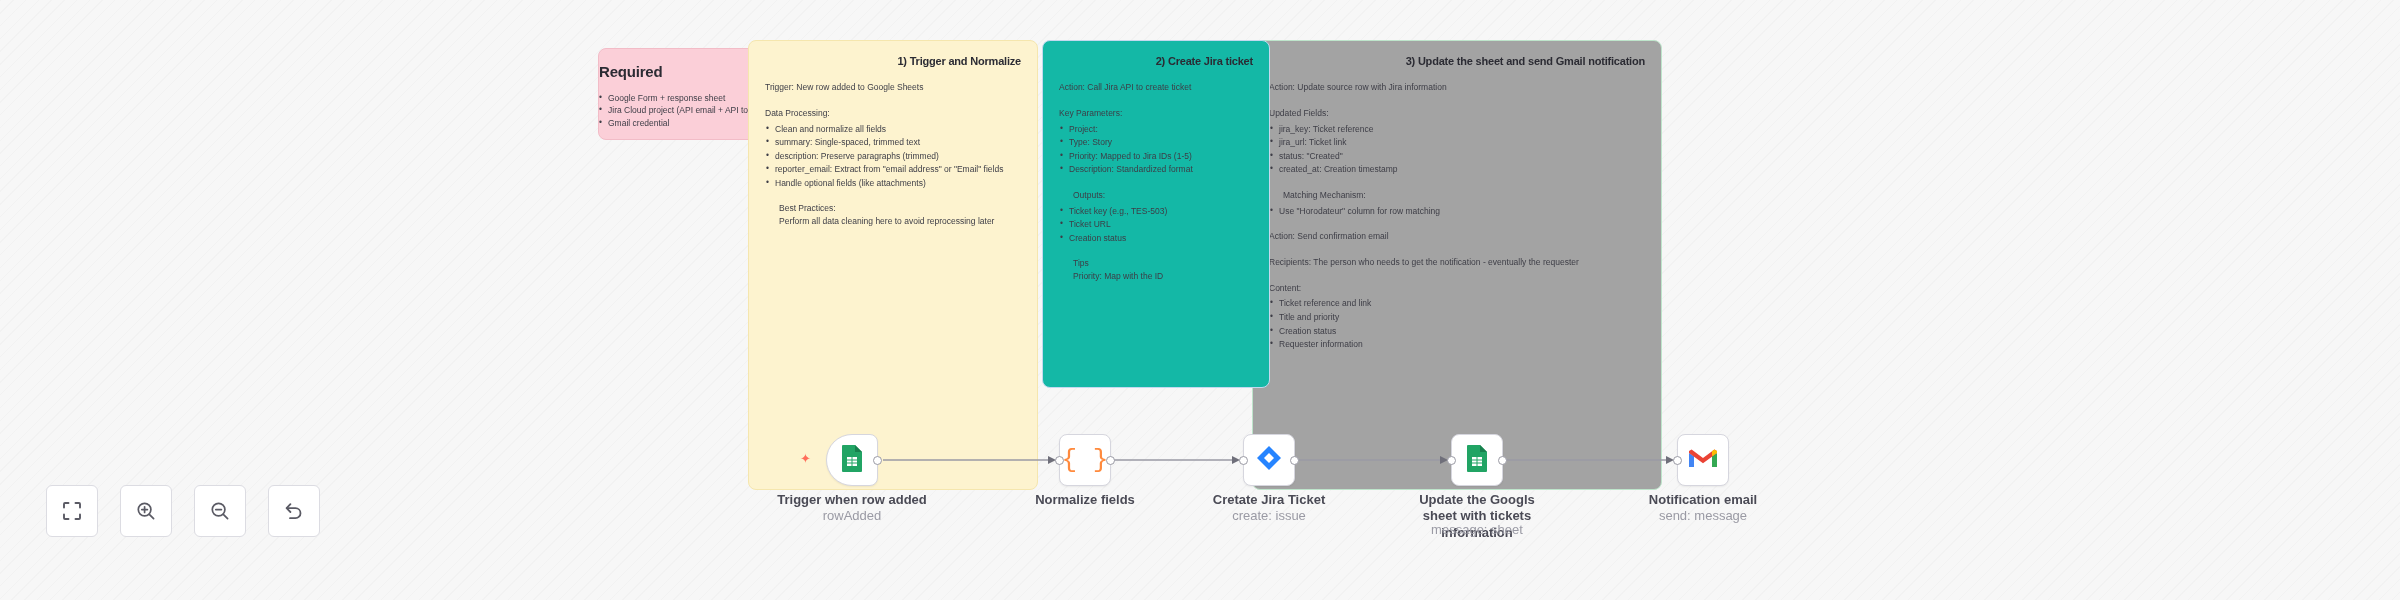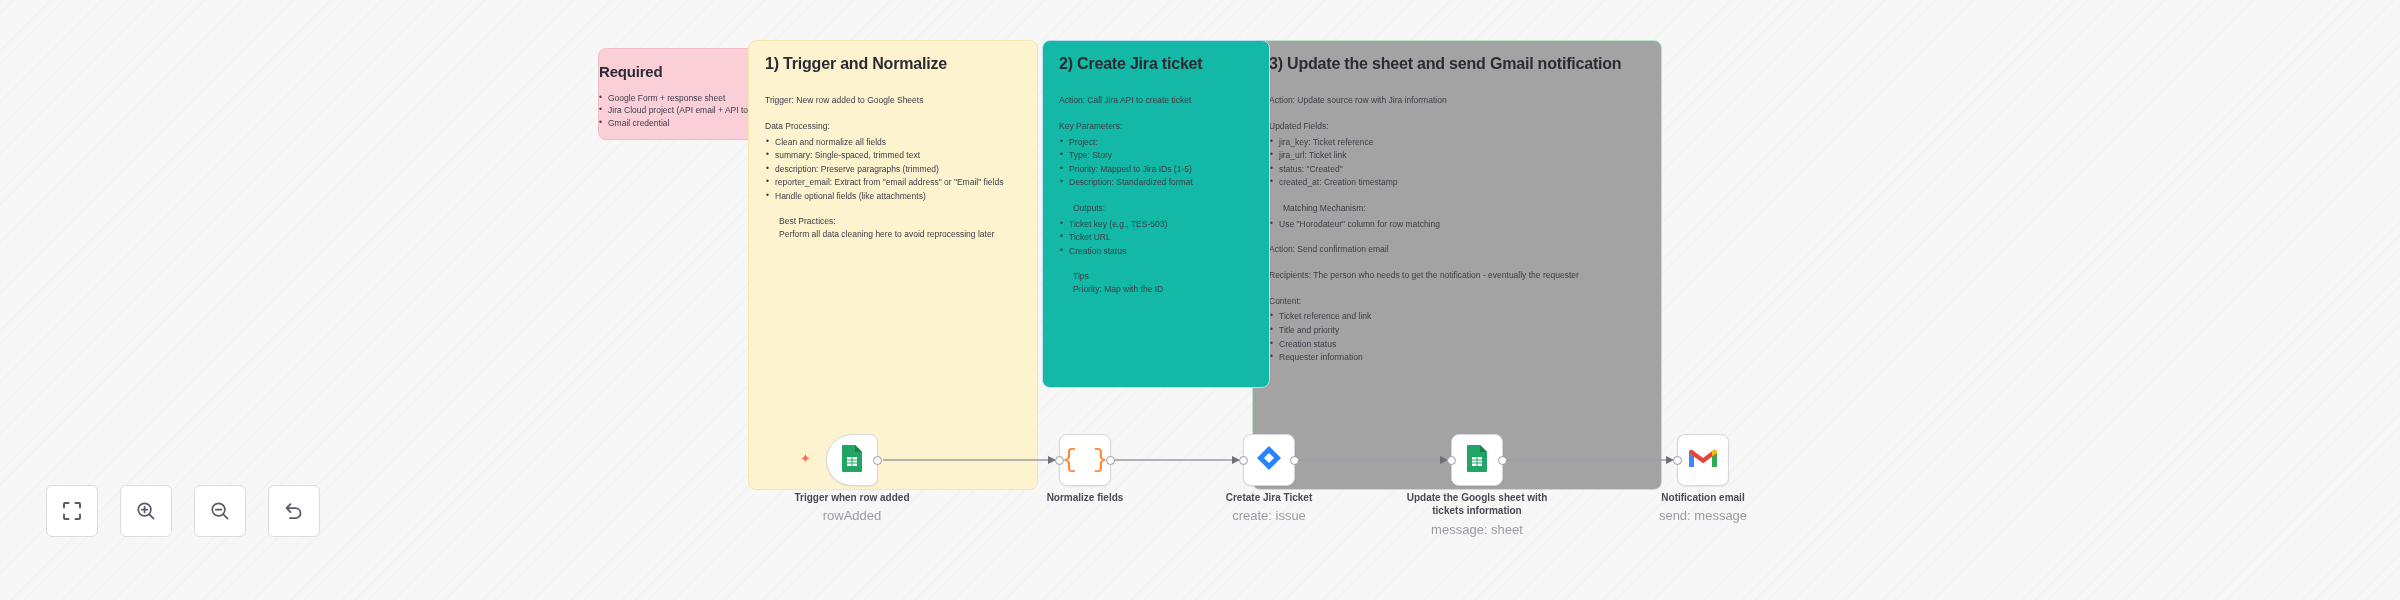--- a/index.html
+++ b/index.html
@@ -42,22 +42,22 @@
   }
 
   
   .stage {
     position: absolute;
     border-radius: 8px;
     padding: 14px 16px;
     overflow: hidden;
   }
   .stage-title {
-    font-size: 16px; font-weight: bold; color: #2b2b33;
-    letter-spacing: -0.2px; margin-bottom: 21px;
+    font-size: 11px; font-weight: bold; color: #2b2b33;
+    letter-spacing: -0.2px; margin-bottom: 14px; text-align: right;
   }
   .stage p, .stage ul { font-size: 8.5px; color: #3d3d46; line-height: 1.5; }
   .stage .lead { margin-bottom: 13px; }
   .stage .sub { margin-bottom: 3px; }
   .stage ul { list-style: none; margin-bottom: 12px; }
   .stage li { padding-left: 10px; position: relative; line-height: 1.6; }
   .stage li::before {
     content: "\2022"; position: absolute; left: 1px; top: -1px;
   }
   .indent { padding-left: 14px; }
@@ -83,21 +83,21 @@
     border: 1px solid #d6d6de;
     border-radius: 8px;
     display: flex; align-items: center; justify-content: center;
     box-shadow: 0 1px 2px rgba(0,0,0,0.06);
     position: relative;
   }
   .node-box.trigger { border-radius: 26px 8px 8px 26px; }
   .node-label {
     position: absolute; top: 58px; left: 50%; transform: translateX(-50%);
     width: 150px; text-align: center;
-    font-size: 10px; font-weight: bold; color: #4a4a55; line-height: 1.25;
+    font-size: 13px; font-weight: bold; color: #4a4a55; line-height: 1.25;
   }
   .node-sub {
     position: absolute; left: 50%; transform: translateX(-50%);
     width: 150px; text-align: center;
     font-size: 13px; color: #9a9aa4;
   }
   .port {
     position: absolute; top: 50%; width: 9px; height: 9px;
     margin-top: -4.5px; border-radius: 50%;
     background: #ffffff; border: 1px solid #9a9aa4;

